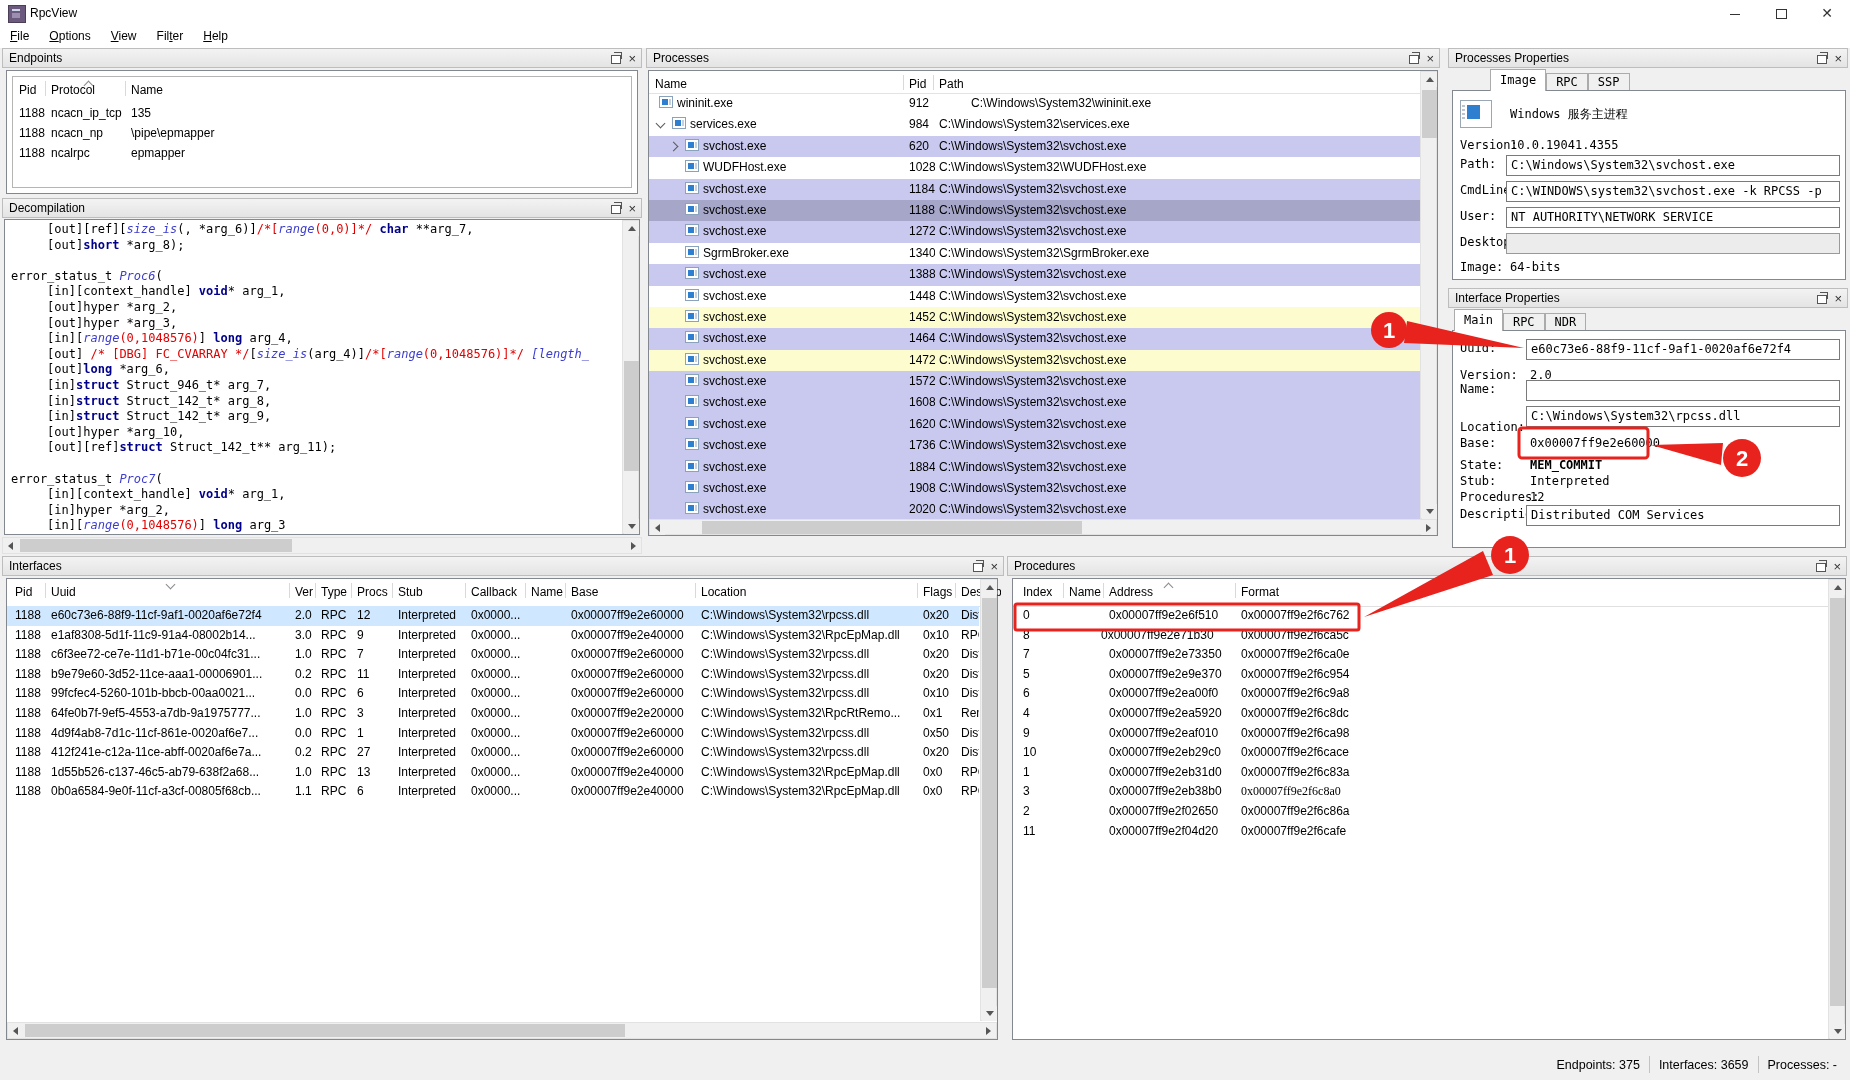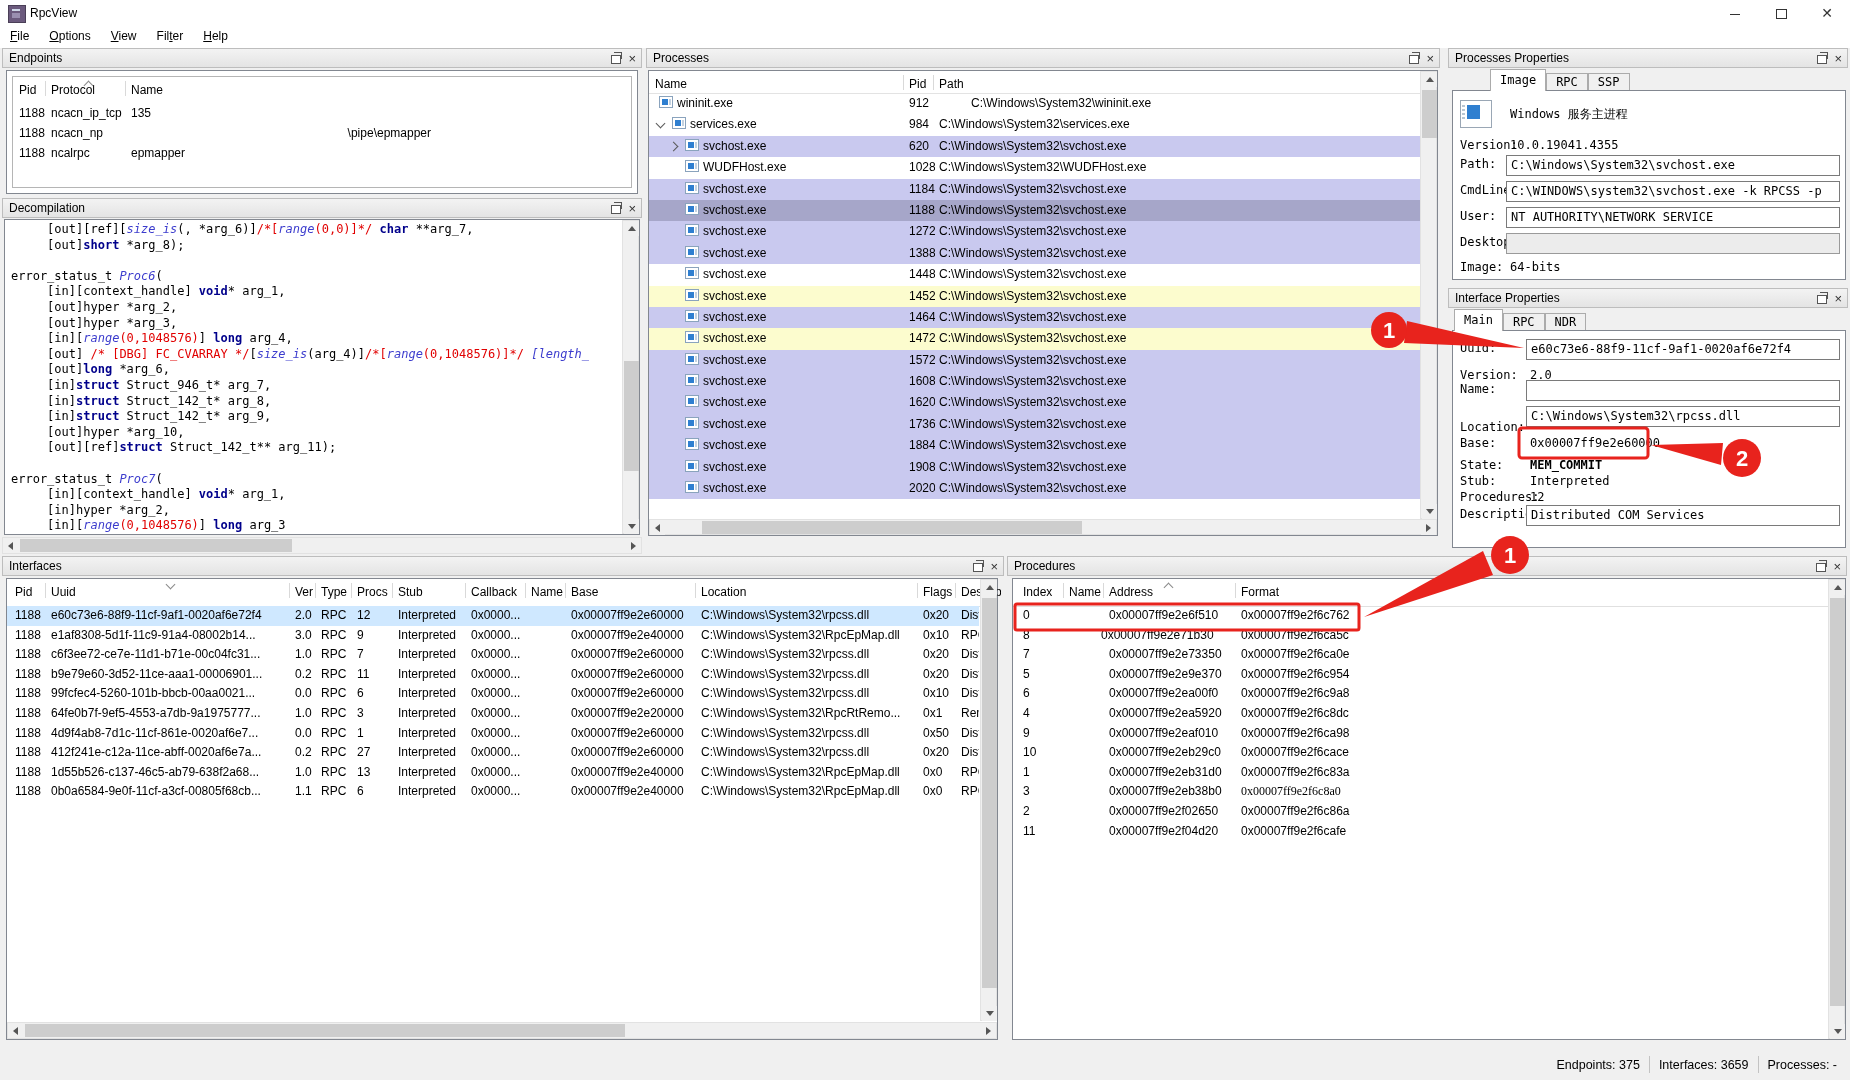--- a/index.html
+++ b/index.html
@@ -133,21 +133,21 @@
         </div>
       <div id="ep-rows" style="position:absolute;left:0;top:26px;width:100%;">
           <div class="trow" style="height: 20px; line-height: 20px;">
             <span class="tcell" style="left: 6px; width: 30px;">1188</span>
             <span class="tcell" style="left: 38px; width: 78px;">ncacn_ip_tcp</span>
             <span class="tcell" style="left: 118px; width: 300px;">135</span>
           </div>
           <div class="trow" style="height: 20px; line-height: 20px;">
             <span class="tcell" style="left: 6px; width: 30px;">1188</span>
             <span class="tcell" style="left: 38px; width: 78px;">ncacn_np</span>
-            <span class="tcell" style="left: 118px; width: 300px; text-align: right;">\pipe\epmapper</span>
+            <span class="tcell" style="left: 118px; width: 300px;">\pipe\epmapper</span>
           </div>
           <div class="trow" style="height: 20px; line-height: 20px;">
             <span class="tcell" style="left: 6px; width: 30px;">1188</span>
             <span class="tcell" style="left: 38px; width: 78px;">ncalrpc</span>
             <span class="tcell" style="left: 118px; width: 300px;">epmapper</span>
           </div>
         </div>
     </div>
   </div>
 
@@ -248,20 +248,26 @@
           <span class="picon" style="left: 36px;"></span>
           <span class="tcell" style="left: 54px; width: 210px;">svchost.exe</span>
           <span class="tcell" style="left: 260px; width: 26px;">1188</span>
           <span class="tcell" style="left: 290px; width: 478px;">C:\Windows\System32\svchost.exe</span>
         </div>
         <div class="prow hl-rpc">
           <span class="picon" style="left: 36px;"></span>
           <span class="tcell" style="left: 54px; width: 210px;">svchost.exe</span>
           <span class="tcell" style="left: 260px; width: 26px;">1272</span>
           <span class="tcell" style="left: 290px; width: 478px;">C:\Windows\System32\svchost.exe</span>
+        </div>
+        <div class="prow">
+          <span class="picon" style="left: 36px;"></span>
+          <span class="tcell" style="left: 54px; width: 210px;">SgrmBroker.exe</span>
+          <span class="tcell" style="left: 260px; width: 26px;">1340</span>
+          <span class="tcell" style="left: 290px; width: 478px;">C:\Windows\System32\SgrmBroker.exe</span>
         </div>
         <div class="prow hl-rpc">
           <span class="picon" style="left: 36px;"></span>
           <span class="tcell" style="left: 54px; width: 210px;">svchost.exe</span>
           <span class="tcell" style="left: 260px; width: 26px;">1388</span>
           <span class="tcell" style="left: 290px; width: 478px;">C:\Windows\System32\svchost.exe</span>
         </div>
         <div class="prow">
           <span class="picon" style="left: 36px;"></span>
           <span class="tcell" style="left: 54px; width: 210px;">svchost.exe</span>

